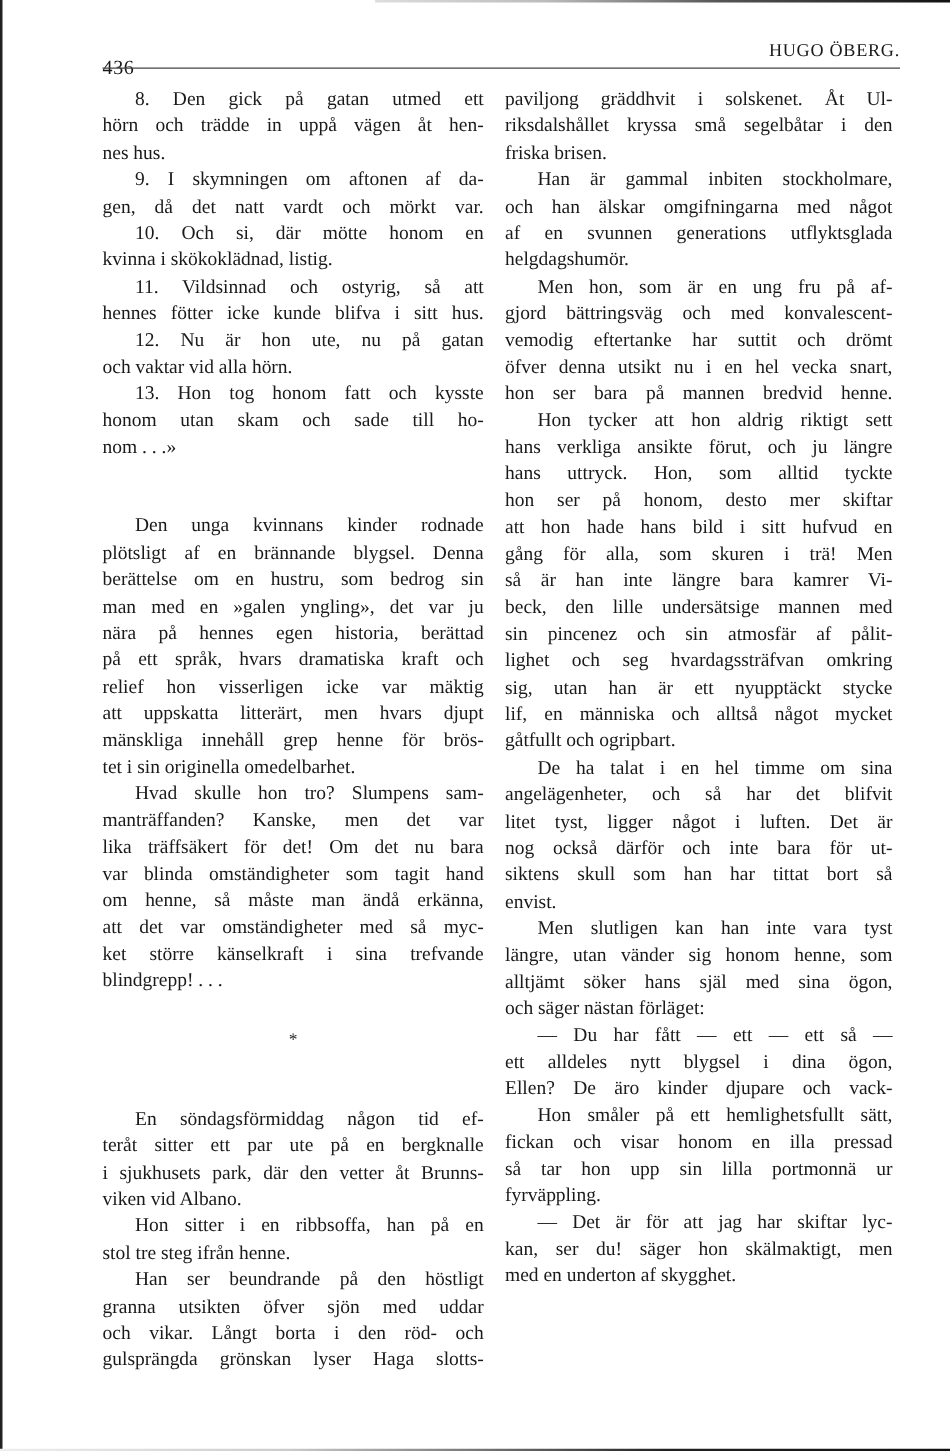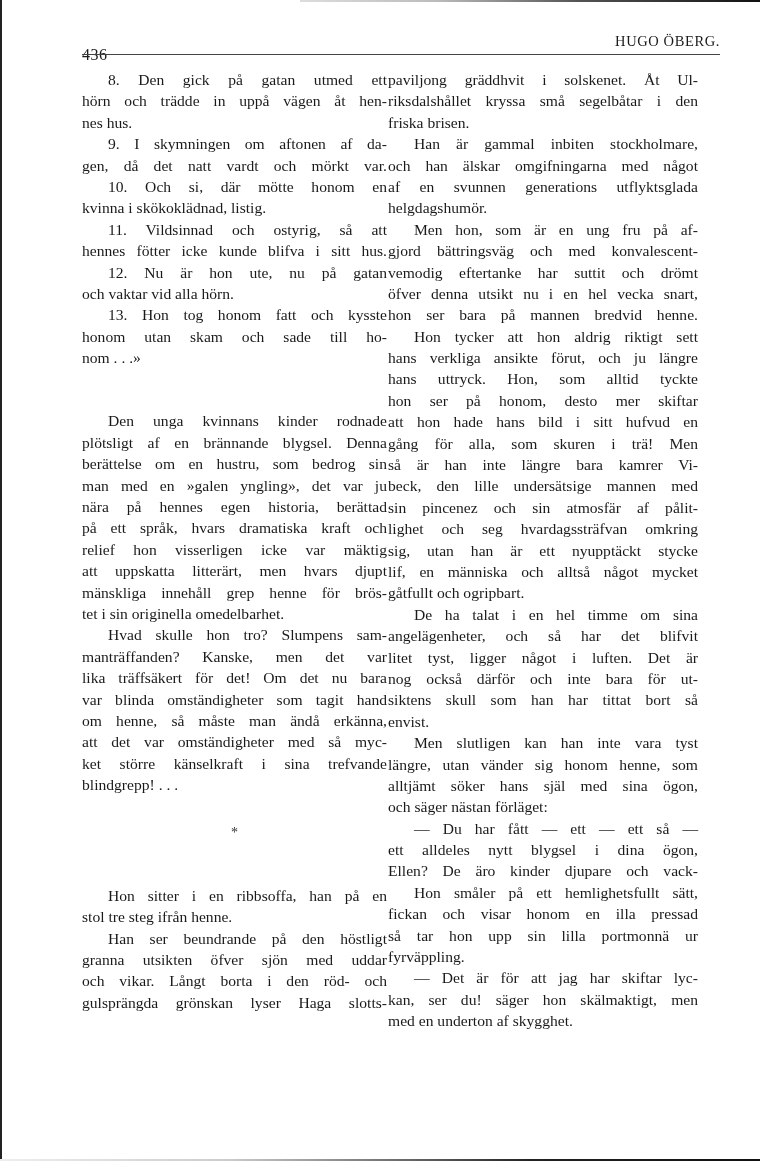--- a/index.html
+++ b/index.html
@@ -72,21 +72,21 @@
       background: #444;
     }
     .column {
       position: absolute;
       top: 69px;
       font-size: 15.6px;
       line-height: 21.4px;
       text-align: justify;
     }
     .col-left { left: 82px; width: 305px; }
-    .col-right { left: 388px; width: 310px; }
+    .col-right { left: 404px; width: 310px; }
     .line {
       display: block;
       white-space: nowrap;
       text-align-last: justify;
       height: 21.4px;
     }
     .line.last {
       text-align-last: left;
     }
     .line.indent {
@@ -166,20 +166,26 @@
     <span class="line">om henne, så måste man ändå erkänna,</span>
     <span class="line">att det var omständigheter med så myc-</span>
     <span class="line">ket större känselkraft i sina trefvande</span>
     <span class="line last">blindgrepp! . . .</span>
   </div>
 
   <div class="gap-star"></div>
   <span class="star-line">*</span>
   <div class="gap-after-star"></div>
 
+  <div>
+    <span class="line indent">En söndagsförmiddag någon tid ef-</span>
+    <span class="line">teråt sitter ett par ute på en bergknalle</span>
+    <span class="line">i sjukhusets park, där den vetter åt Brunns-</span>
+    <span class="line last">viken vid Albano.</span>
+  </div>
   <div>
     <span class="line indent">Hon sitter i en ribbsoffa, han på en</span>
     <span class="line last">stol tre steg ifrån henne.</span>
   </div>
   <div>
     <span class="line indent">Han ser beundrande på den höstligt</span>
     <span class="line">granna utsikten öfver sjön med uddar</span>
     <span class="line">och vikar. Långt borta i den röd- och</span>
     <span class="line">gulsprängda grönskan lyser Haga slotts-</span>
   </div>

